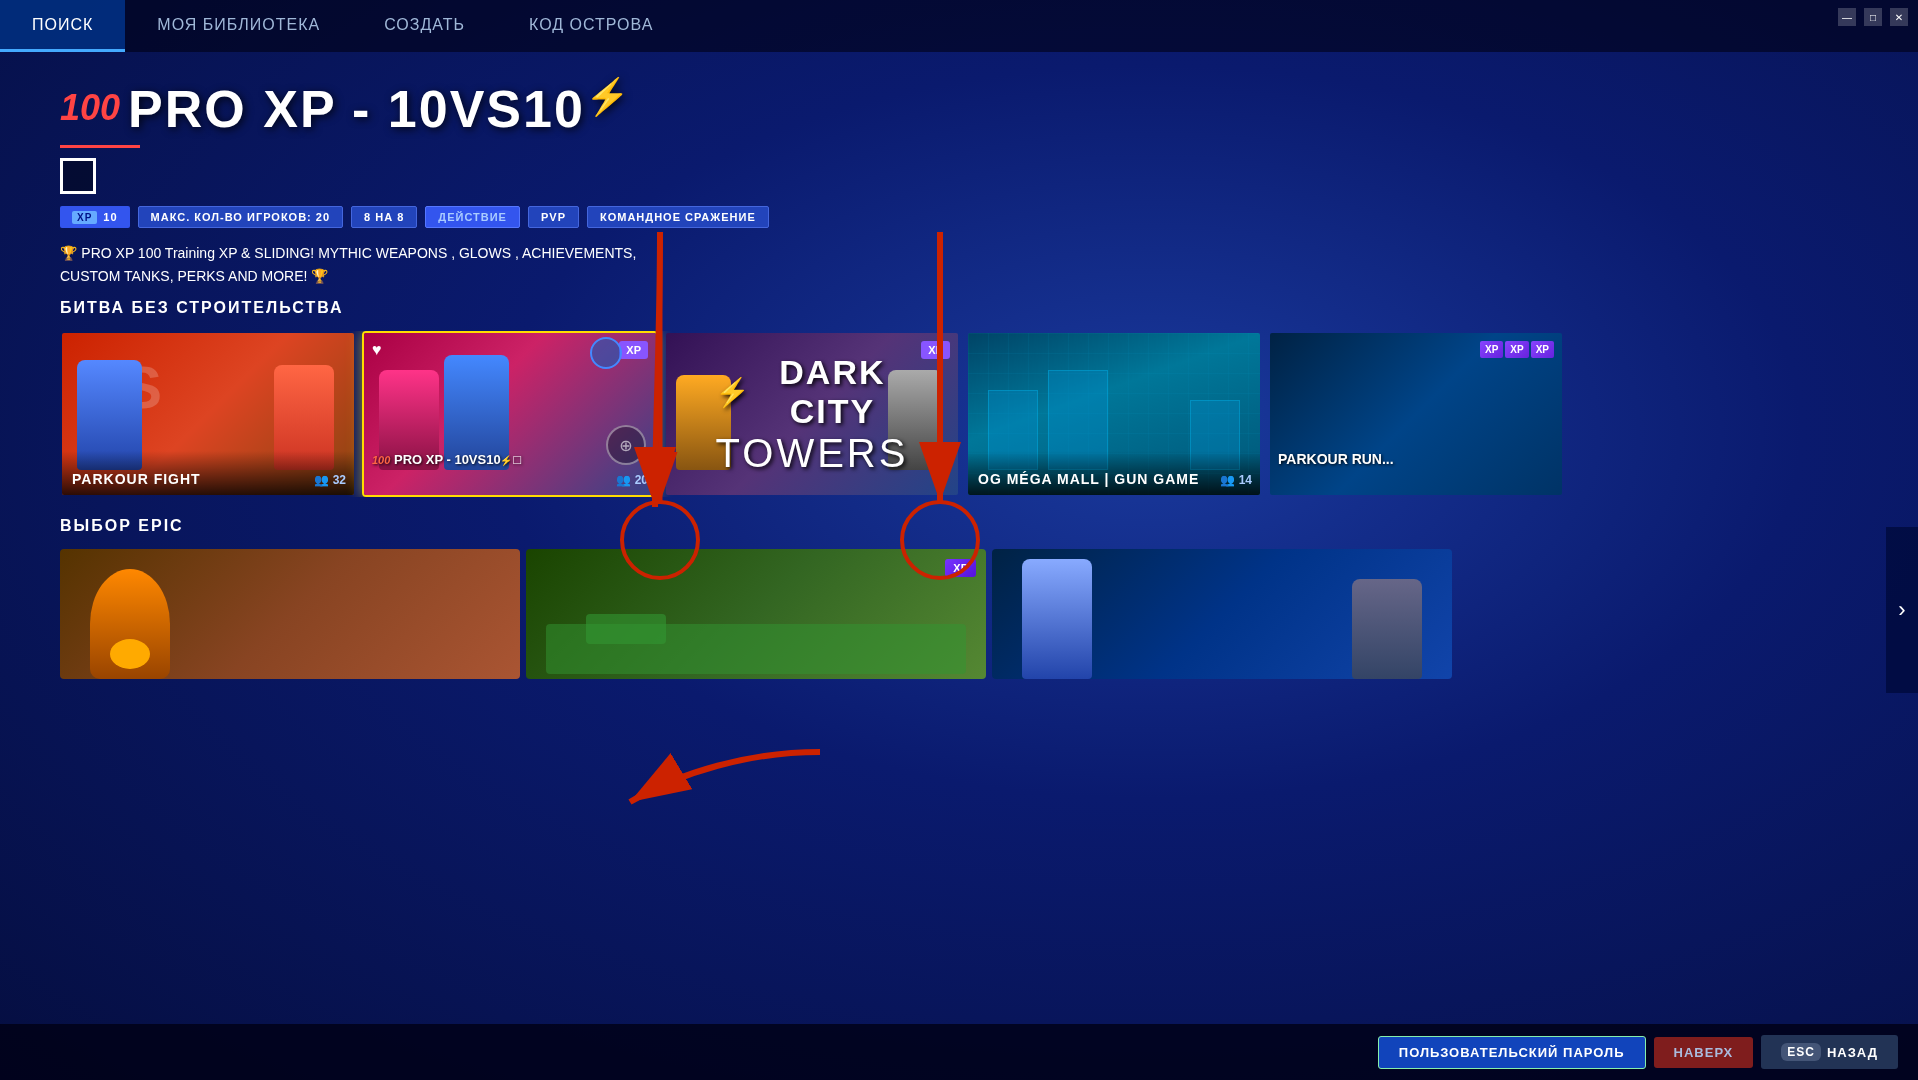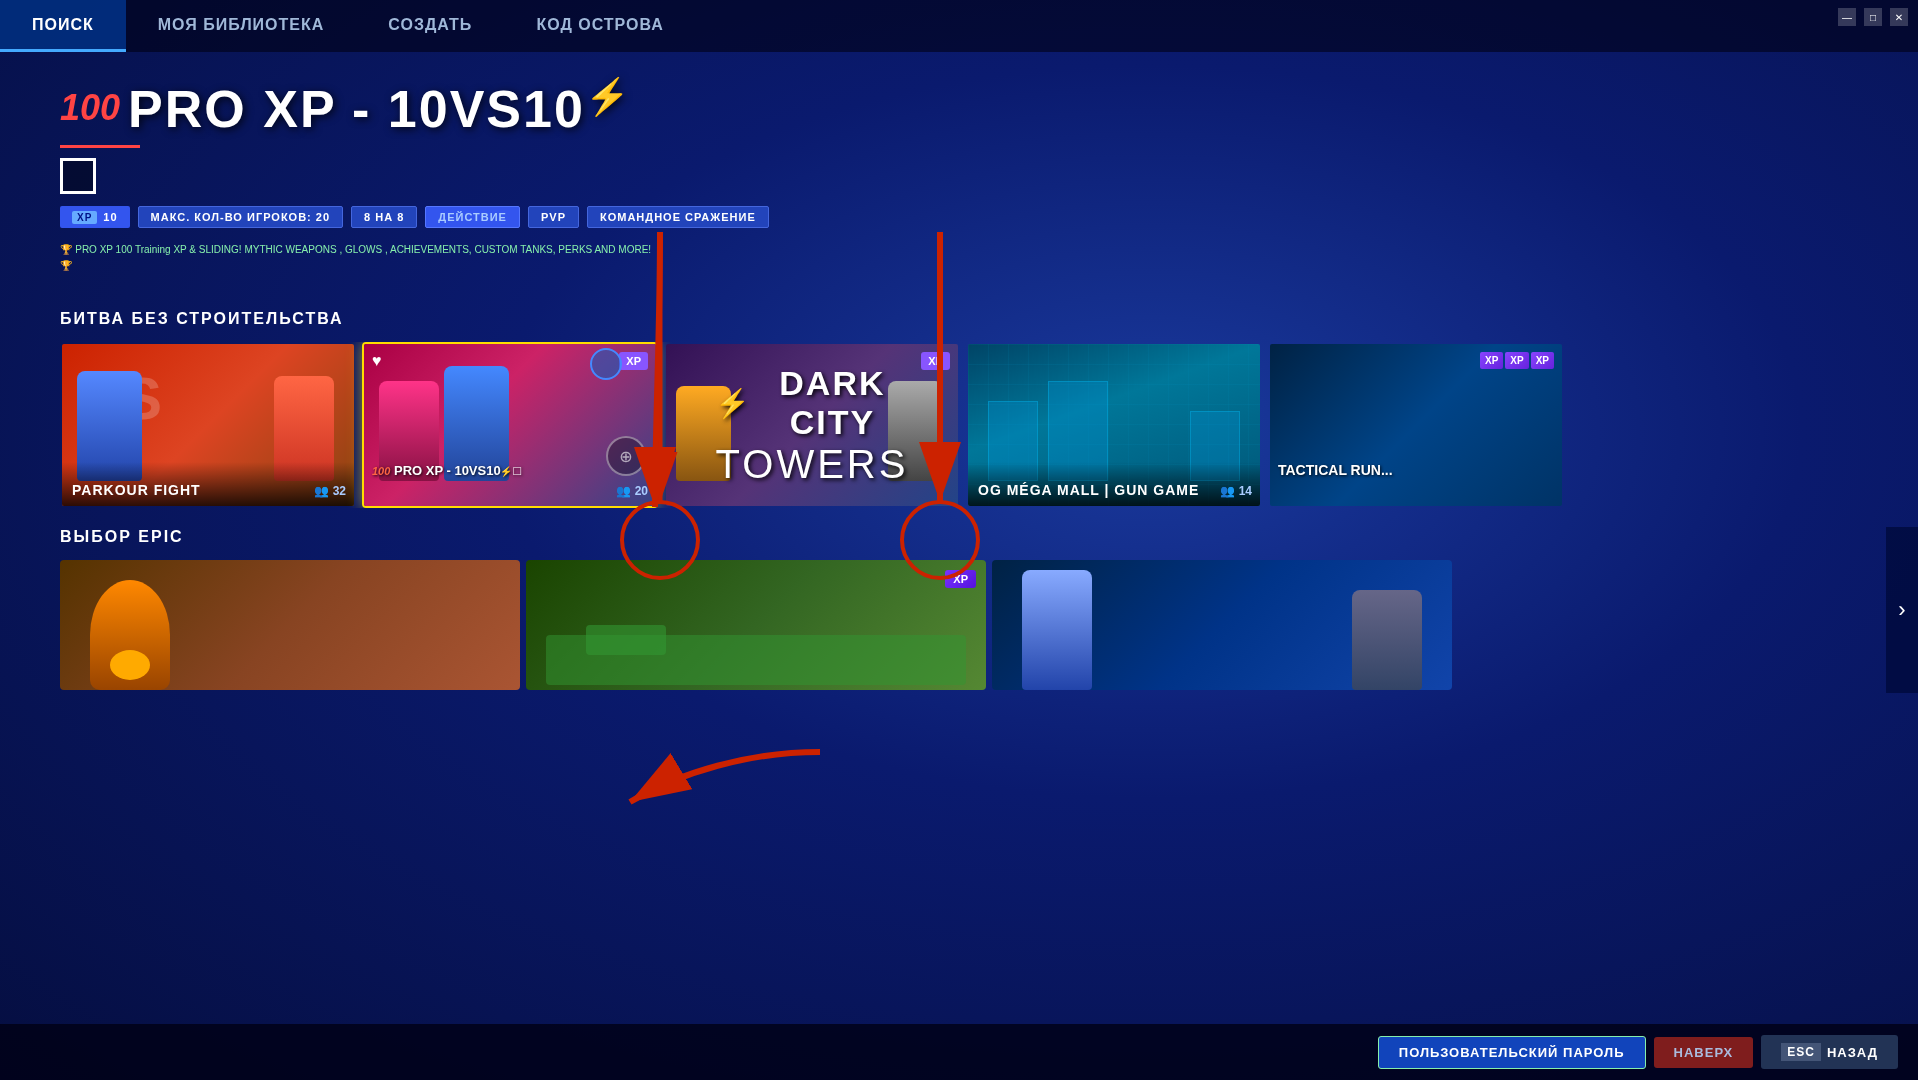--- a/index.html
+++ b/index.html
@@ -52,21 +52,21 @@
       background: rgba(0,0,20,0.6);
       display: flex;
       align-items: stretch;
       z-index: 10;
     }
     .nav-item {
       padding: 0 32px;
       display: flex;
       align-items: center;
       font-size: 16px;
-      font-weight: 700;
+      font-weight: 400;
       color: #a0b8d8;
       cursor: pointer;
       text-transform: uppercase;
       letter-spacing: 1px;
       border-bottom: 3px solid transparent;
     }
     .nav-item.active {
       color: white;
       background: rgba(0,80,200,0.5);
       border-bottom: 3px solid #4af;
@@ -168,25 +168,25 @@
       border: 1px solid #4466dd;
     }
     .tag-action {
       background: #3355ee;
       color: #aaccff;
       border: 1px solid #5577ff;
     }
 
     
     .description {
-      font-size: 10px;
-      color: #86efac;
+      font-size: 14px;
+      color: #ffffff;
       line-height: 1.6;
       max-width: 600px;
-      margin-bottom: 36px;
+      margin-bottom: 12px;
     }
 
     
     .section-title {
       font-size: 16px;
       font-weight: 900;
       color: white;
       text-transform: uppercase;
       letter-spacing: 2px;
       margin-bottom: 14px;
@@ -353,21 +353,21 @@
     .toolbar-btn-esc {
       background: #223355;
       color: white;
       display: flex;
       align-items: center;
       gap: 6px;
     }
     .esc-key {
       background: #445577;
       padding: 2px 6px;
-      border-radius: 0;
+      border-radius: 6px;
       font-size: 12px;
     }
 
     
     .arrow-overlay {
       position: absolute;
       top: 52px;
       left: 0;
       right: 0;
       bottom: 56px;
@@ -601,21 +601,21 @@
 
     <div class="game-card">
       <div class="card-tactical" style="width:100%;height:100%;position:absolute;inset:0;">
 
         <div class="xp-stars">
           <div style="background:linear-gradient(135deg,#8844ff,#6622dd);color:white;font-size:10px;font-weight:900;padding:3px 5px;border-radius:2px;">XP</div>
           <div style="background:linear-gradient(135deg,#8844ff,#6622dd);color:white;font-size:10px;font-weight:900;padding:3px 5px;border-radius:2px;">XP</div>
           <div style="background:linear-gradient(135deg,#8844ff,#6622dd);color:white;font-size:10px;font-weight:900;padding:3px 5px;border-radius:2px;">XP</div>
         </div>
       </div>
-      <div class="tactical-title">TACTICAL RUN...</div>
+      <div class="tactical-title">PARKOUR RUN...</div>
     </div>
 
   </div>
 
   <div class="scroll-right" style="position:absolute;right:0;top:475px;height:166px;width:32px;background:rgba(0,10,60,0.8);display:flex;align-items:center;justify-content:center;color:white;font-size:22px;cursor:pointer;">›</div>
 
   <div class="epic-section">
     <div class="section-title">ВЫБОР EPIC</div>
     <div class="bottom-cards-row">
 

